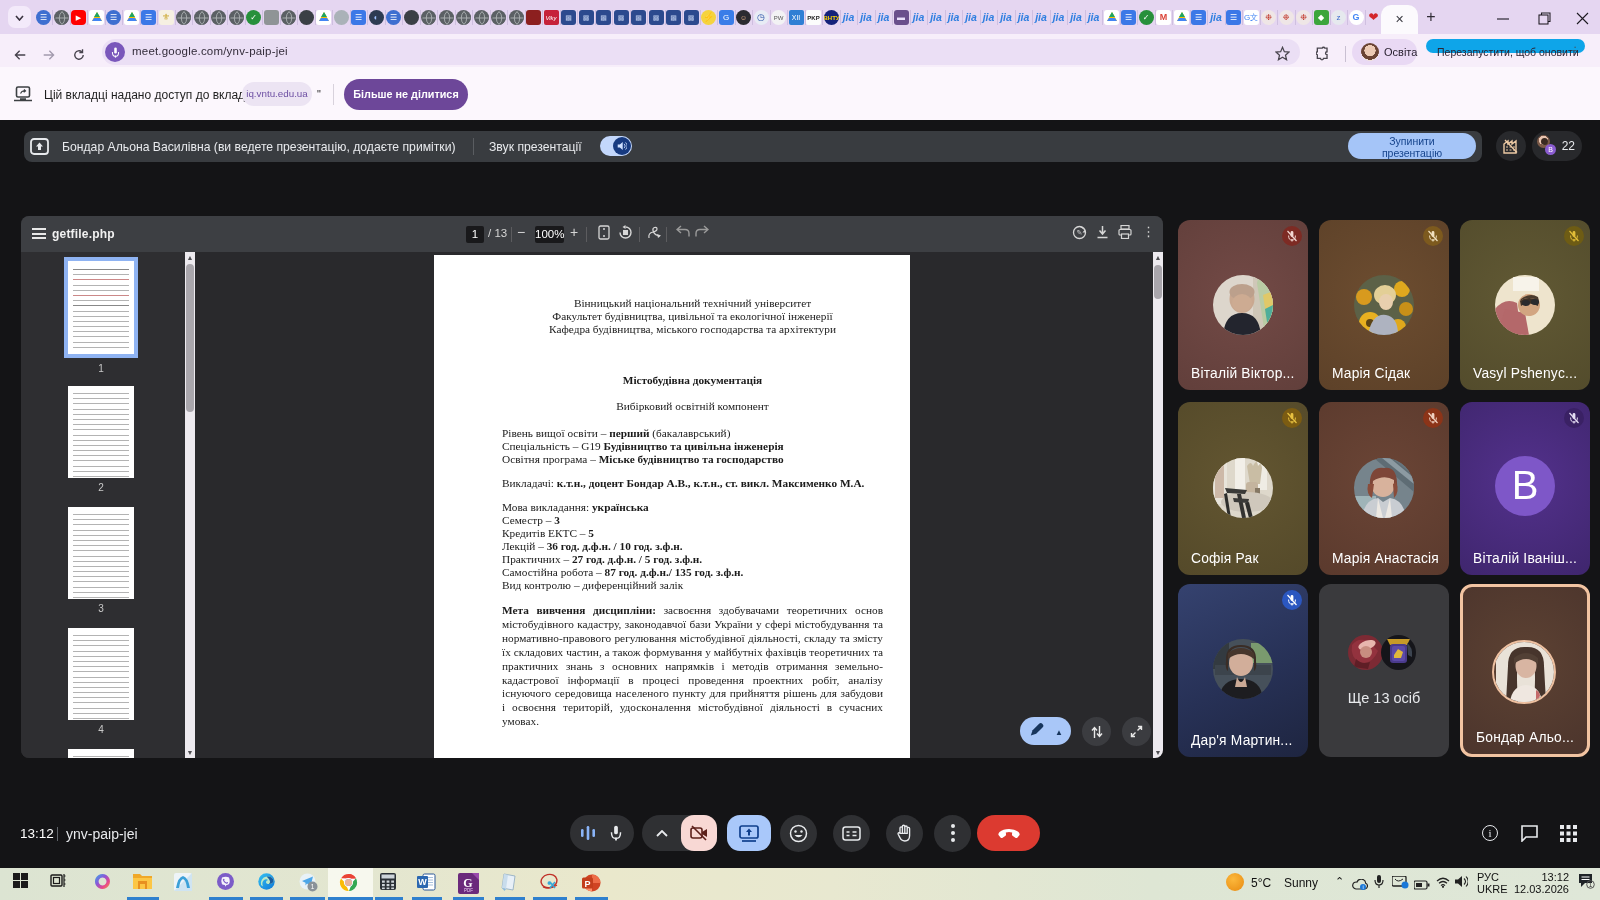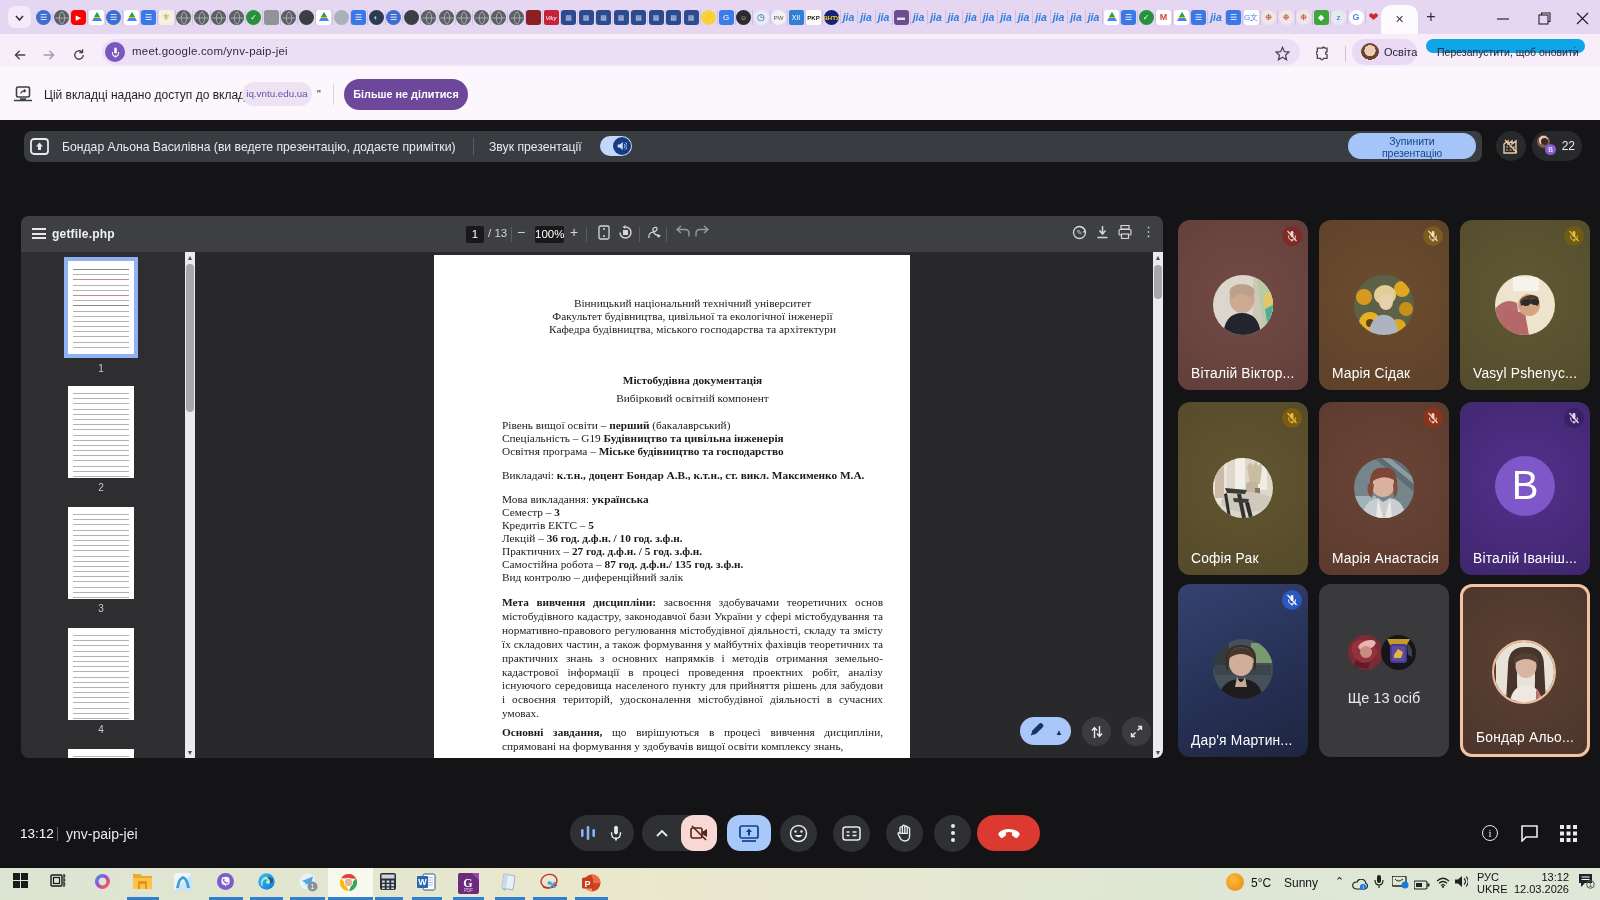--- a/index.html
+++ b/index.html
@@ -470,43 +470,41 @@
 <div class="tlab" style="top:508px">4</div>
 <div class="thumb" style="top:533px;height:9px">
       <i style="margin-top:7px"></i>
     </div>
 <div id="page">
 <div id="doc">
 <div class="c" style="padding-top:42px">Вінницький національний технічний університет<br>
 Факультет будівництва, цивільної та екологічної інженерії<br>
 Кафедра будівництва, міського господарства та архітектури</div>
 <div class="c" style="margin-top:38px"><b>Містобудівна документація</b></div>
-<div class="c" style="margin-top:5px">Вибірковий освітній компонент</div>
+<div class="c" style="margin-top:13px">Вибірковий освітній компонент</div>
 <div style="margin-top:14px">Рівень вищої освіти – <b>перший</b> (бакалаврський)<br>
 Спеціальність – G19 <b>Будівництво та цивільна інженерія</b><br>
 Освітня програма – <b>Міське будівництво та господарство</b></div>
 <div style="margin-top:11px">Викладачі: <b>к.т.н., доцент Бондар А.В., к.т.н., ст. викл. Максименко М.А.</b></div>
 <div style="margin-top:11px">Мова викладання: <b>українська</b><br>
 Семестр – <b>3</b><br>
 Кредитів ЕКТС – <b>5</b><br>
 Лекцій – <b>36 год. д.ф.н. / 10 год. з.ф.н.</b><br>
 Практичних – <b>27 год. д.ф.н. / 5 год. з.ф.н.</b><br>
 Самостійна робота – <b>87 год. д.ф.н./ 135 год. з.ф.н.</b><br>
 Вид контролю – диференційний залік</div>
 <div class="j" style="margin-top:12px;line-height:13.9px"><b>Мета вивчення дисципліни:</b> засвоєння здобувачами теоретичних основ
 містобудівного кадастру, законодавчої бази України у сфері містобудування
 та нормативно-правового регулювання містобудівної діяльності, складу та
 змісту їх складових частин, а також формування у майбутніх фахівців
 теоретичних та практичних знань з основних напрямків і методів отримання
 земельно-кадастрової інформації в процесі проведення проектних робіт,
 аналізу існуючого середовища населеного пункту для прийняття рішень для
 забудови і освоєння територій, удосконалення містобудівної діяльності в
 сучасних умовах.</div>
-<div class="j" style="margin-top:5px;line-height:13.9px"><b>Основні завдання,</b> що вирішуються в процесі вивчення дисципліни,
-спрямовані на формування у здобувачів вищої освіти комплексу знань,</div>
 </div>
 </div>
 
 <div class="sbar" style="left:164px;top:36px;width:10px;height:506px">
  <div class="up" style="top:0">▲</div>
  <div class="th" style="top:12px;height:148px"></div>
  <div class="dn" style="bottom:0">▼</div>
 </div>
 <div class="sbar" style="left:1132px;top:36px;width:10px;height:506px">
  <div class="up" style="top:0">▲</div>

